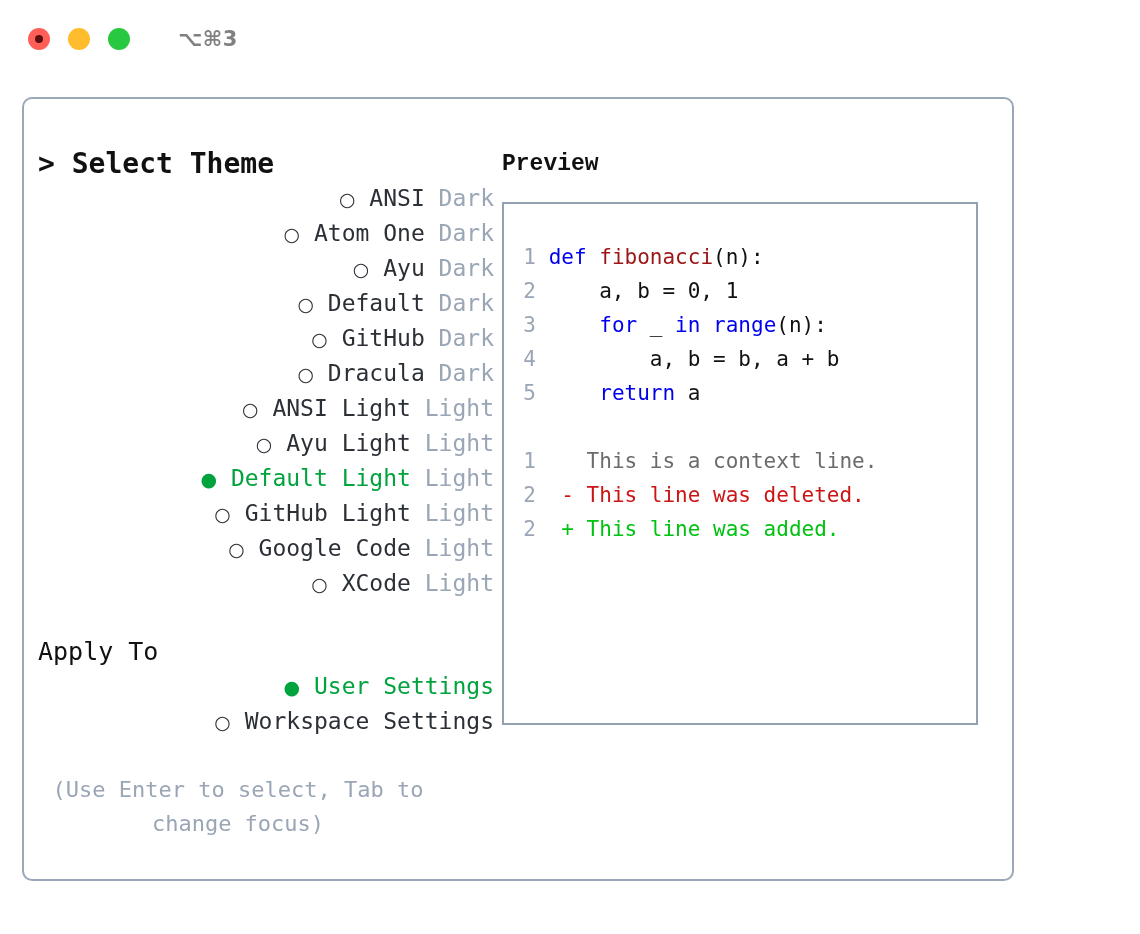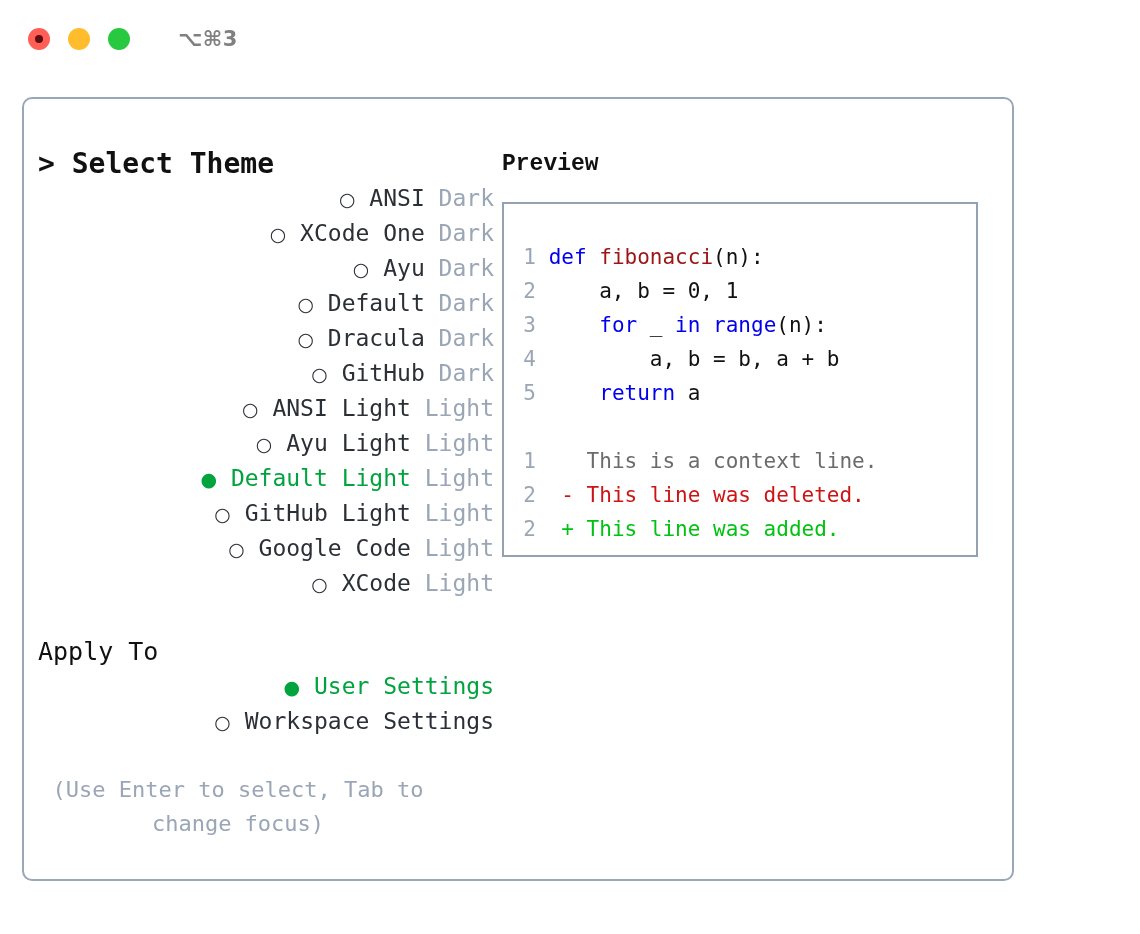--- a/index.html
+++ b/index.html
@@ -151,21 +151,21 @@
     font-size: 23px;
     font-weight: bold;
     color: #111111;
     line-height: 34px;
     margin-bottom: 21px;
     white-space: pre;
     font-family: Liberation Mono, monospace;
   }
   .preview-box {
     width: 476px;
-    height: 355px;
+    height: 523px;
     border: 2px solid #93a1b0;
     box-sizing: border-box;
     background: #ffffff;
     padding: 36px 0 0 10px;
   }
   .code-line {
     font-size: 21px;
     line-height: 34px;
     white-space: pre;
     color: #111111;
@@ -202,25 +202,25 @@
 
   <div class="panel">
     <div class="panel-inner">
 
       <div class="col-left">
 
         <div class="list-header">&gt; Select Theme</div>
 
         <div id="theme-list">
             <div class="list-row"><span class="marker">○</span><span class="rowname"> ANSI</span><span class="tag"> Dark</span></div>
-            <div class="list-row"><span class="marker">○</span><span class="rowname"> XCode One</span><span class="tag"> Dark</span></div>
+            <div class="list-row"><span class="marker">○</span><span class="rowname"> Atom One</span><span class="tag"> Dark</span></div>
             <div class="list-row"><span class="marker">○</span><span class="rowname"> Ayu</span><span class="tag"> Dark</span></div>
             <div class="list-row"><span class="marker">○</span><span class="rowname"> Default</span><span class="tag"> Dark</span></div>
+            <div class="list-row"><span class="marker">○</span><span class="rowname"> GitHub</span><span class="tag"> Dark</span></div>
             <div class="list-row"><span class="marker">○</span><span class="rowname"> Dracula</span><span class="tag"> Dark</span></div>
-            <div class="list-row"><span class="marker">○</span><span class="rowname"> GitHub</span><span class="tag"> Dark</span></div>
             <div class="list-row"><span class="marker">○</span><span class="rowname"> ANSI Light</span><span class="tag"> Light</span></div>
             <div class="list-row"><span class="marker">○</span><span class="rowname"> Ayu Light</span><span class="tag"> Light</span></div>
             <div class="list-row selected"><span class="marker">●</span><span class="rowname"> Default Light</span><span class="tag"> Light</span></div>
             <div class="list-row"><span class="marker">○</span><span class="rowname"> GitHub Light</span><span class="tag"> Light</span></div>
             <div class="list-row"><span class="marker">○</span><span class="rowname"> Google Code</span><span class="tag"> Light</span></div>
             <div class="list-row"><span class="marker">○</span><span class="rowname"> XCode</span><span class="tag"> Light</span></div>
           </div>
 
         <div class="section-gap"></div>
 

